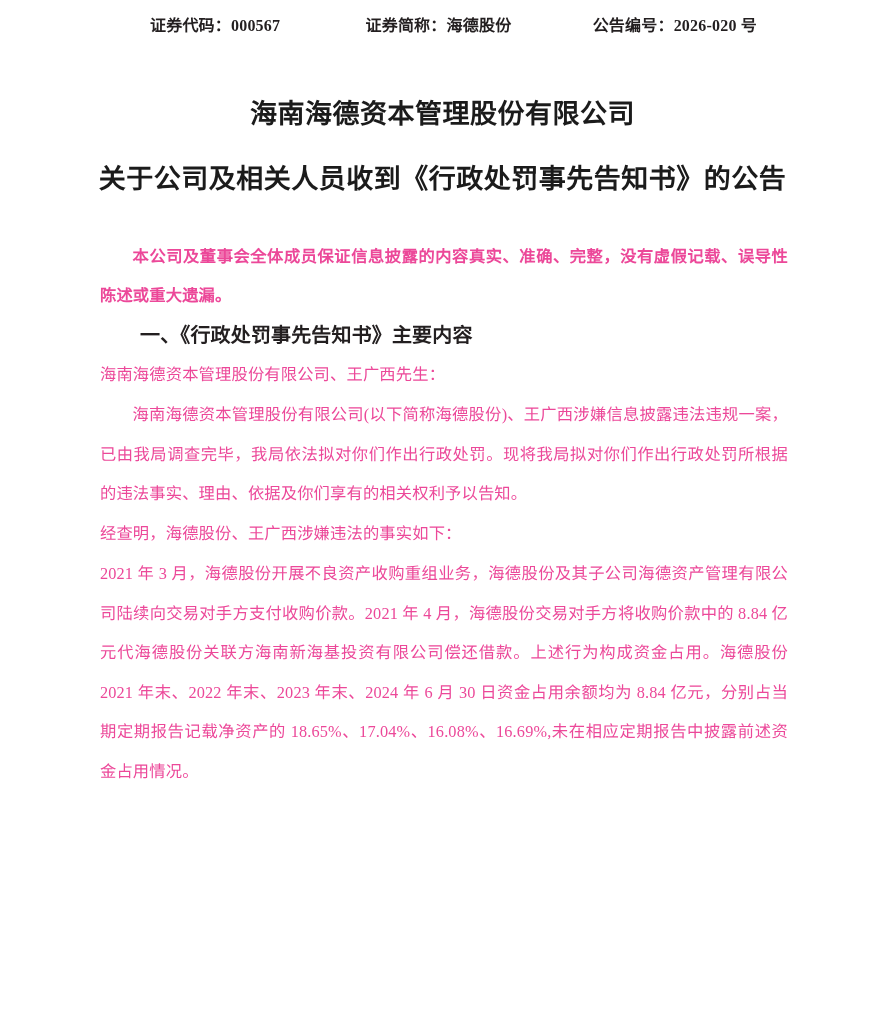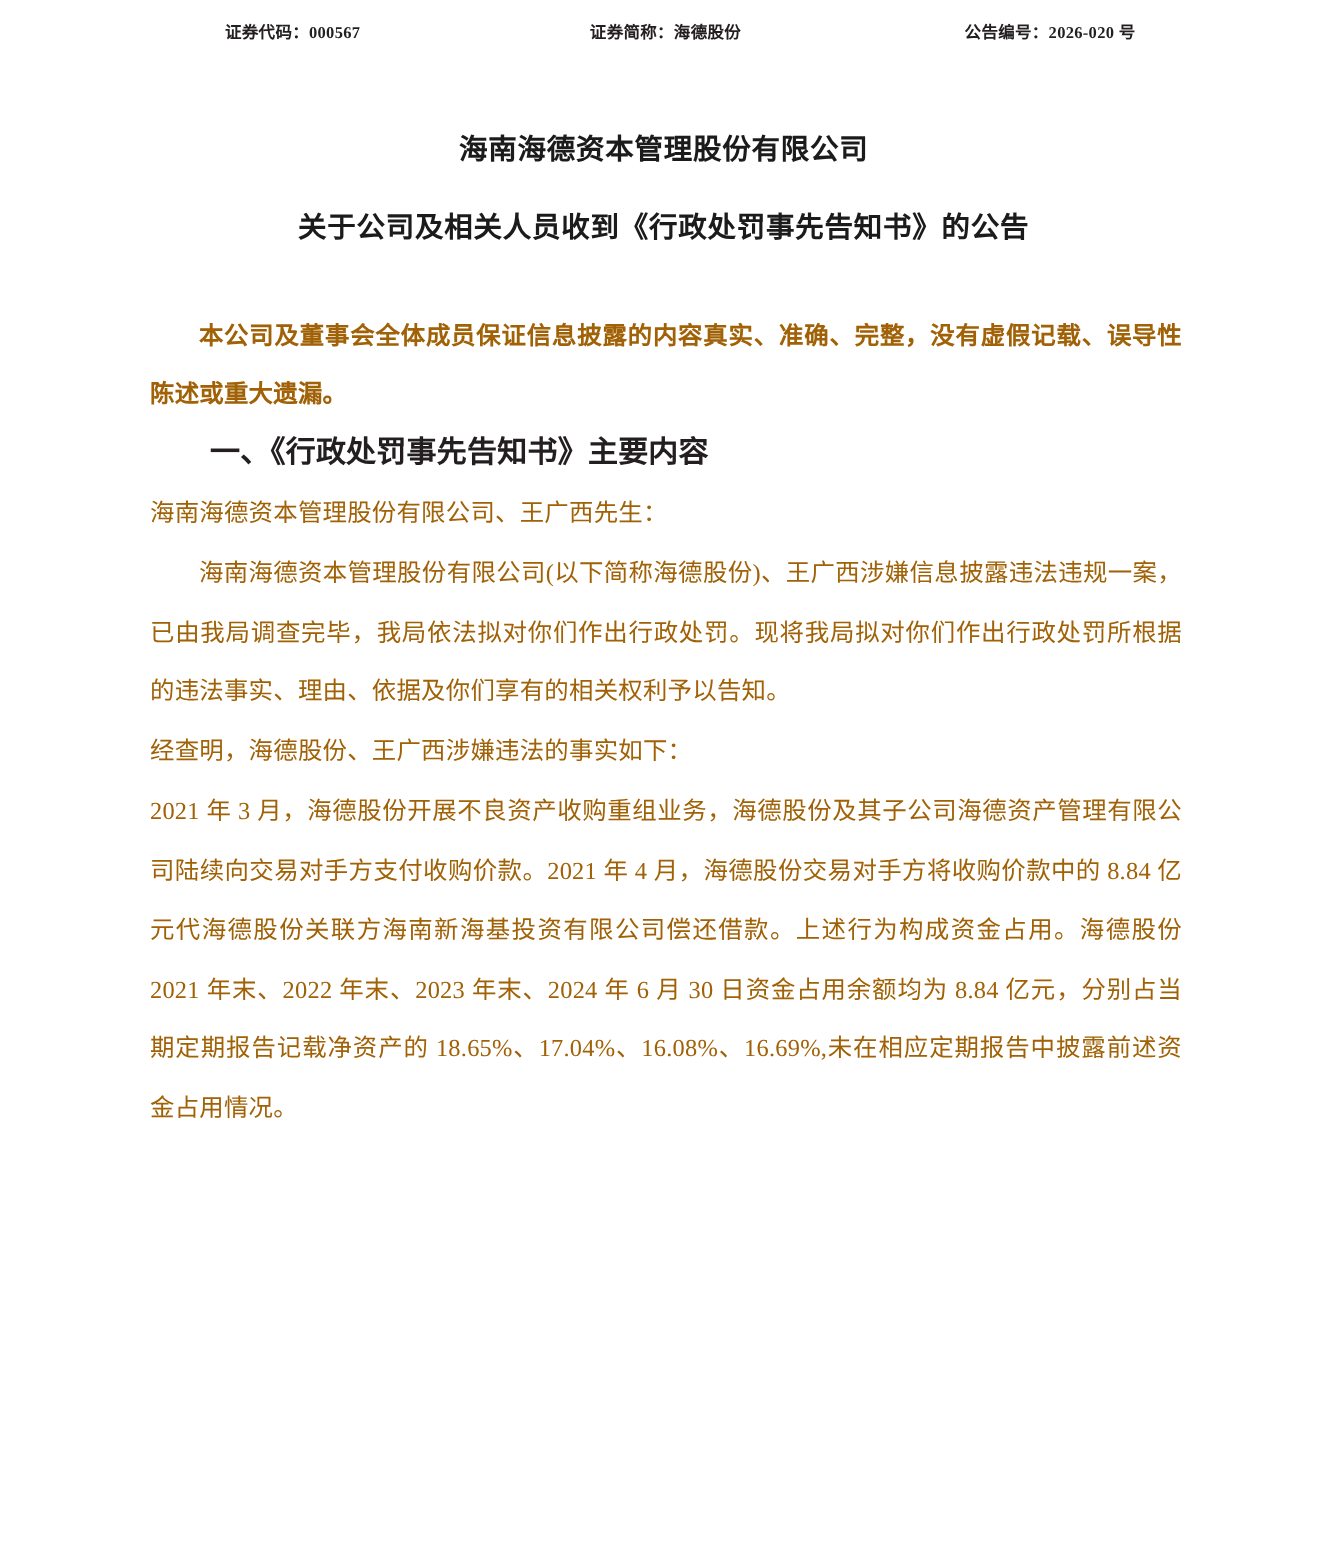--- a/index.html
+++ b/index.html
@@ -26,21 +26,21 @@
     background: #ffffff;
   }
 
   
   .doc-header {
     display: flex;
     justify-content: space-between;
     align-items: baseline;
     box-sizing: border-box;
     padding: 12px 128px 0 150px;
-    font-size: 11px;
+    font-size: 16px;
     font-weight: bold;
     letter-spacing: 0.2px;
     white-space: nowrap;
     font-family: Liberation Serif, serif;
   }
   .doc-header .hdr-cell {
     display: inline-block;
   }
   .doc-header .hdr-mid {
     margin-left: 26px;
@@ -48,21 +48,21 @@
   .doc-header .hdr-right {
     margin-left: 22px;
   }
 
   
   .title-block {
     margin-top: 58px;
     text-align: center;
   }
   .doc-title {
-    font-size: 19px;
+    font-size: 27px;
     font-weight: bold;
     line-height: 1.55;
     letter-spacing: 0.5px;
     color: #1b1b1b;
   }
   .doc-title.line2 {
     margin-top: 23px;
   }
 
   
@@ -73,21 +73,21 @@
   }
 
   p.para {
     margin: 0 0 0 0;
     font-size: 16.3px;
     line-height: 39.5px;
     text-align: justify;
     text-justify: inter-ideograph;
     text-indent: 2em;
     letter-spacing: 0.15px;
-    color: #a16207;
+    color: #ec4899;
   }
   p.para + p.para {
     margin-top: 0.5px;
   }
   p.para.bold {
     font-weight: bold;
   }
   p.para.noindent {
     text-indent: 0;
   }

